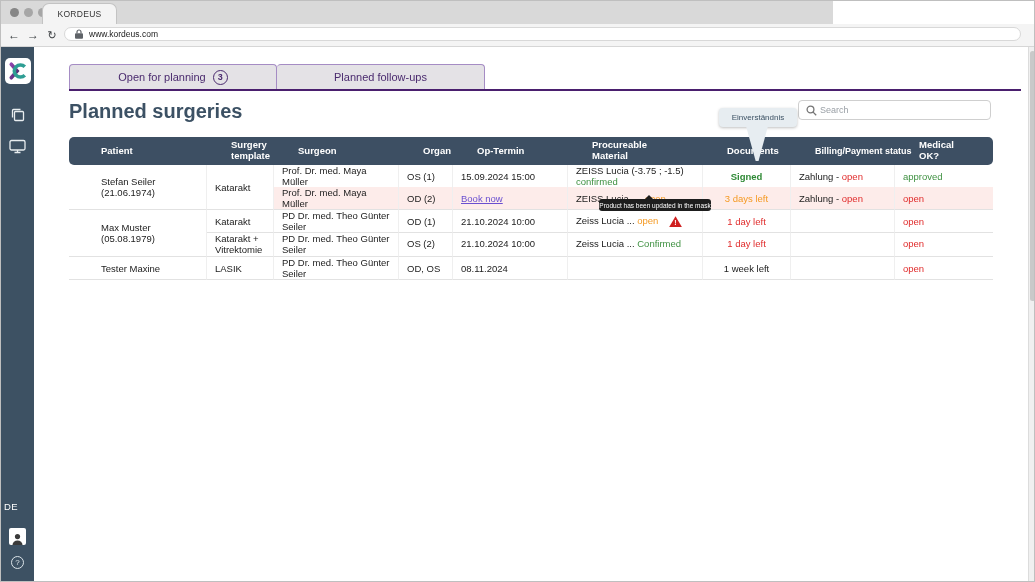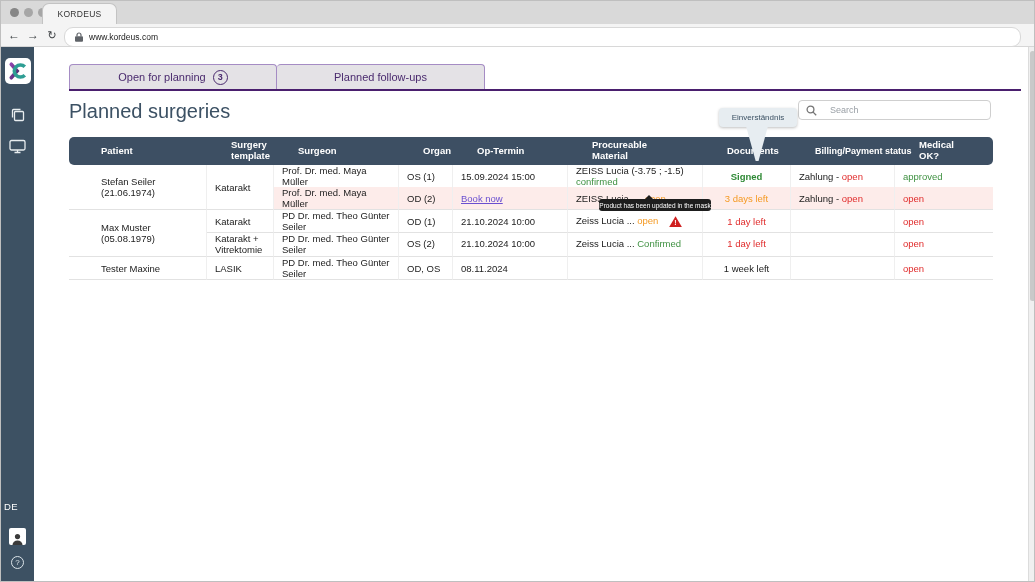--- a/index.html
+++ b/index.html
@@ -1,32 +1,32 @@
 <!DOCTYPE html>
 <html><head>
 <meta charset="utf-8">
 <style>
   * { margin:0; padding:0; box-sizing:border-box; }
   html,body { background:#fff; }
   body { font-family:"Liberation Sans","DejaVu Sans",sans-serif; }
   #screen { position:relative; width:1035px; height:582px; background:#fff; overflow:hidden; border:1px solid #bfbfbf; }
 
   
-  .tabstrip { position:absolute; left:0; top:0; width:1035px; height:23px; background:#d9d9d9; }
+  .tabstrip { position:absolute; left:0; top:0; width:832px; height:23px; background:#d9d9d9; }
   .traffic { position:absolute; top:7px; width:9px; height:9px; border-radius:50%; }
   .t1 { left:9px;  background:#868686; }
   .t2 { left:23px; background:#a6a6a6; }
   .t3 { left:37px; background:#a6a6a6; }
   .browser-tab { position:absolute; left:41px; top:2px; width:75px; height:21px; background:#f4f4f4;
                  border:1px solid #c3c3c3; border-bottom:none; border-radius:7px 7px 0 0;
                  font-size:8.5px; color:#333; display:flex; align-items:center; justify-content:center; letter-spacing:.3px; }
   .urlrow { position:absolute; left:0; top:23px; width:1035px; height:23px; background:#f4f4f4; border-bottom:1px solid #d6d6d6; }
   .navbtn { position:absolute; top:2px; font-size:12px; color:#3c4043; width:16px; text-align:center; line-height:18px; }
   .nav-back { left:5px; } .nav-fwd { left:24px; } .nav-reload { left:43px; font-size:11px; }
-  .urlpill { position:absolute; left:63px; top:3px; width:957px; height:20px; background:#fff; border:1px solid #d8d8d8;
+  .urlpill { position:absolute; left:63px; top:3px; width:957px; height:14px; background:#fff; border:1px solid #d8d8d8;
              border-radius:9px; display:flex; align-items:center; padding-left:10px; gap:6px; }
   .urltext { font-size:8.5px; color:#222; }
 
   
   .sidebar { position:absolute; left:0; top:46px; width:33px; height:536px; background:#3d5163; }
   .logo { position:absolute; left:4px; top:11px; width:26px; height:26px; background:#fff; border-radius:5px;
           display:flex; align-items:center; justify-content:center; }
   .side-ic { position:absolute; left:0; width:33px; display:flex; justify-content:center; }
   .ic-copy { top:60px; } .ic-monitor { top:92px; }
   .lang { position:absolute; left:0; top:454px; width:20px; text-align:center; color:#fff; font-size:9.5px; letter-spacing:.4px; }
@@ -40,24 +40,24 @@
   .ptab { width:208px; height:25px; display:flex; align-items:center; justify-content:center; gap:7px;
           background:#e4e2e6; border:1px solid #a58cc4; border-bottom:none; border-radius:4px 4px 0 0;
           font-size:11px; color:#4a2a6e; cursor:pointer; }
   .ptab + .ptab { border-left:none; }
   .ptab.active { background:#4a1f6e; border-color:#4a1f6e; color:#fff; }
   .badge { width:15px; height:15px; border-radius:50%; display:flex; align-items:center; justify-content:center;
            font-size:9px; font-weight:bold; }
   .badge.outline { border:1px solid #4a2a6e; color:#4a2a6e; }
   .badge.filled { background:#fff; color:#4a1f6e; }
 
-  .page-title { position:absolute; left:68px; top:99px; font-size:20px; font-weight:normal; color:#3c5164; }
+  .page-title { position:absolute; left:68px; top:99px; font-size:20px; font-weight:bold; color:#3c5164; }
 
   .searchbox { position:absolute; left:797px; top:99px; width:193px; height:20px; border:1px solid #cfcfcf; border-radius:4px;
-               background:#fff; display:flex; align-items:center; padding-left:7px; gap:13px; }
+               background:#fff; display:flex; align-items:center; padding-left:7px; gap:3px; }
   .searchbox input { border:none; outline:none; font-size:9px; color:#333; width:150px; background:transparent;
                      font-family:"Liberation Sans",sans-serif; }
   .searchbox input::placeholder { color:#9aa0a6; }
 
   
   .tablewrap { position:absolute; left:68px; top:136px; width:924px; }
   table { width:924px; border-collapse:separate; border-spacing:0; table-layout:fixed; font-size:9.5px; color:#222; }
   col.c-patient { width:138px; } col.c-template { width:67px; } col.c-surgeon { width:125px; }
   col.c-organ { width:54px; } col.c-termin { width:115px; } col.c-material { width:135px; }
   col.c-docs { width:88px; } col.c-billing { width:104px; } col.c-medical { width:98px; }

